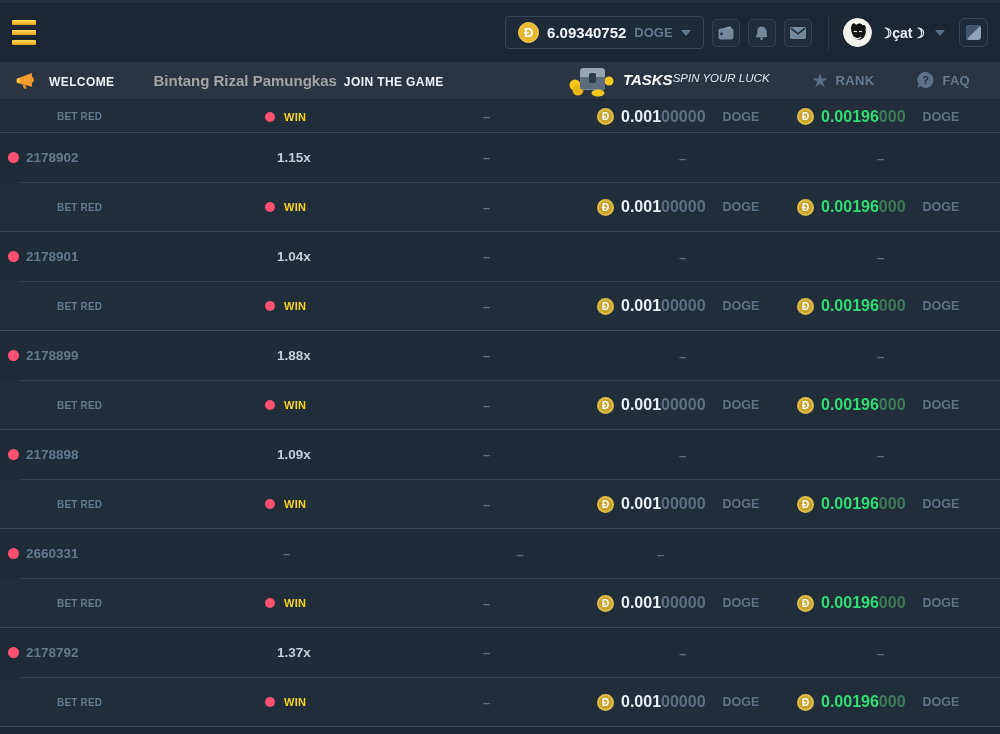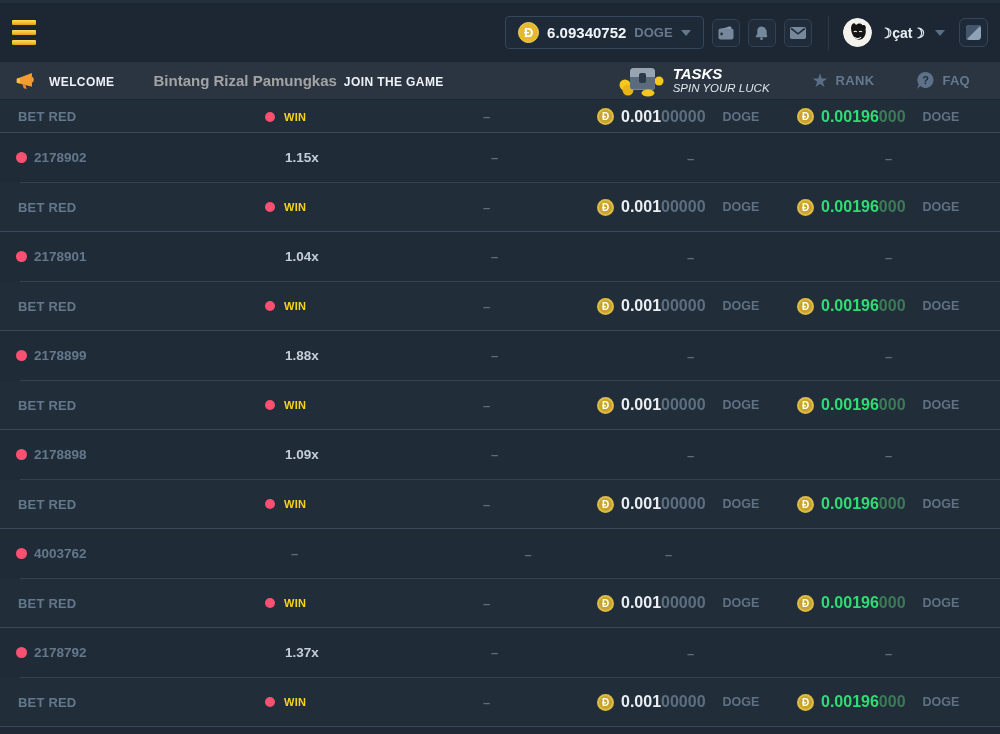--- a/index.html
+++ b/index.html
@@ -61,51 +61,51 @@
     border-bottom: 1px solid #1c2733;
     display: flex; align-items: center; padding: 0 14px;
   }
   .promo-left { display: flex; align-items: center; gap: 12px; }
   .promo-text { display: flex; align-items: baseline; gap: 7px; }
   .welcome-label, .join-label { color: #eef2f6; font-size: 12px; font-weight: bold; letter-spacing: .4px; }
   .welcome-username { color: #a3a3a3; font-size: 15px; font-weight: bold; margin-left: 32px; }
 
   .promo-right { margin-left: auto; display: flex; align-items: center; gap: 42px; padding-right: 16px; }
   .tasks-widget { display: flex; align-items: center; gap: 9px; cursor: pointer; }
-  .tasks-lines { display: flex; flex-direction: column; line-height: 1.1; }
+  .tasks-lines { display: flex; line-height: 1.1; }
   .tasks-title { color: #fff; font-size: 15px; font-weight: bold; font-style: italic; }
   .tasks-subtitle { color: #dfe6ec; font-size: 11.5px; font-style: italic; }
   .pill-link { display: flex; align-items: center; gap: 7px; cursor: pointer; background: none; border: none; }
   .pill-label { color: #64798e; font-size: 13px; font-weight: bold; letter-spacing: .3px; }
   .star-glyph { color: #5b7086; font-size: 19px; line-height: 1; }
 
   
   .bet-table { background: #212c39; }
   .row { display: grid; grid-template-columns: 250px 200px 110px 215px 225px;
     height: 49.5px; align-items: center; position: relative; cursor: pointer; }
   .row-bet { background: #222d3a; }
-  .row-id  { background: #202b38; padding-left: 8px; }
+  .row-id  { background: #202b38; }
   .row-bet::after { content: ""; position: absolute; left: 0; right: 0; bottom: 0;
     height: 1px; background: #3c4859; }
   .row-id::after  { content: ""; position: absolute; left: 20px; right: 0; bottom: 0;
     height: 1px; background: #36424e; }
   .row.partial { height: 33px; }
 
   .cell { display: flex; align-items: center; }
   .c1 { padding-left: 18px; }
   .row-id .c1 { padding-left: 8px; gap: 7px; }
   .c2 { padding-left: 15px; gap: 9px; }
   .row-id .c2 { padding-left: 27px; }
   .c3 { padding-left: 33px; }
   .c4 { padding-left: 37px; gap: 7px; }
   .c5 { padding-left: 22px; gap: 7px; }
   .c4.center { display: block; text-align: center; padding: 0 0 0 30px; }
   .c5.center { display: block; text-align: center; padding: 0 14px 0 0; }
 
-  .lbl-muted { color: #64788c; font-size: 13px; font-weight: 600; letter-spacing: .2px; }
+  .lbl-muted { color: #64788c; font-size: 10px; font-weight: 600; letter-spacing: .2px; margin-left: 39px; }
   .id-text { color: #64788c; font-size: 13.5px; font-weight: 600; }
   .mult { color: #c5ced7; font-size: 13.5px; font-weight: bold; }
   .win { color: #f5d41e; font-size: 11px; font-weight: bold; letter-spacing: .3px; }
   .dash { color: #5c6e80; font-size: 13px; font-weight: bold; }
   .dot { border-radius: 50%; background: #fa5072; flex: 0 0 auto; }
   .dot-sm { width: 10px; height: 10px; }
   .dot-lg { width: 11px; height: 11px; }
   .amt { font-size: 16px; font-weight: bold; white-space: nowrap; }
   .amt b { color: #e9eef3; }
   .amt i { color: #5c6e80; font-style: normal; }
@@ -403,21 +403,21 @@
     </div>
     <div class="cell c5">
       <span class="coin coin-sm">Ð</span>
       <span class="amt green"><b>0.00196</b><i>000</i></span>
       <span class="cur">DOGE</span>
     </div>
   </div>
     <div class="row row-id">
     <div class="cell c1">
       <span class="dot dot-lg"></span>
-      <span class="id-text">4003762</span>
+      <span class="id-text">2660331</span>
     </div>
     <div class="cell c3">
       <span class="dash">–</span>
     </div>
     <div class="cell c4 center">
       <span class="dash">–</span>
     </div>
     <div class="cell c5 center">
       <span class="dash">–</span>
     </div>

